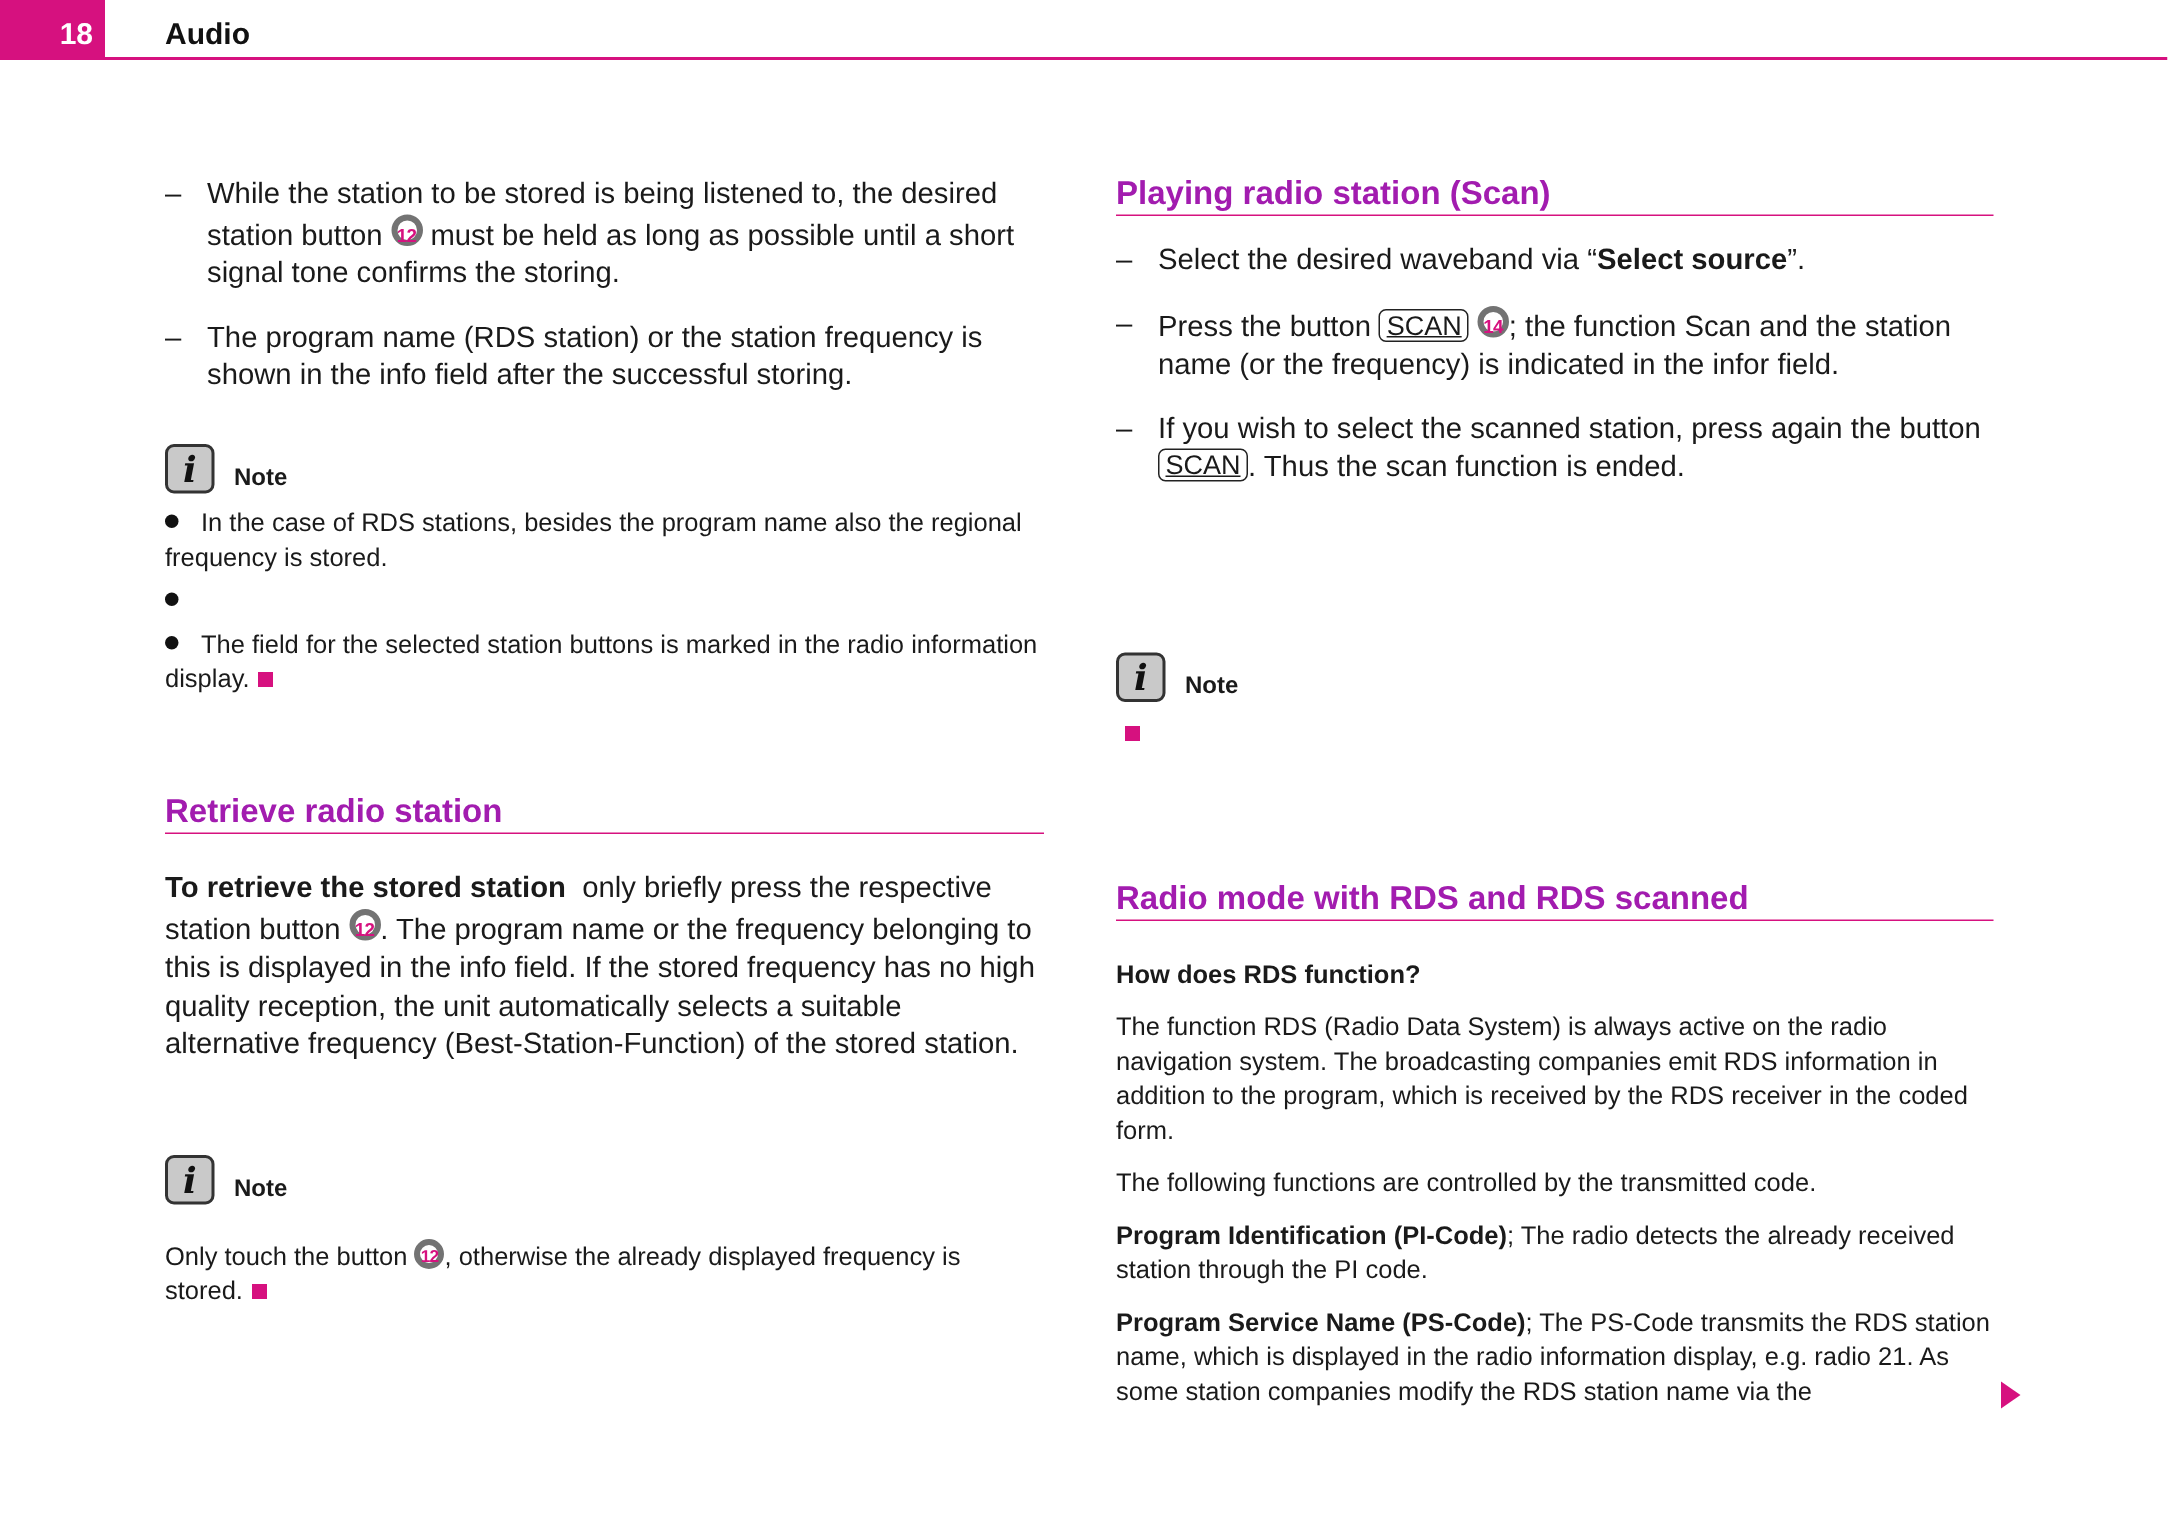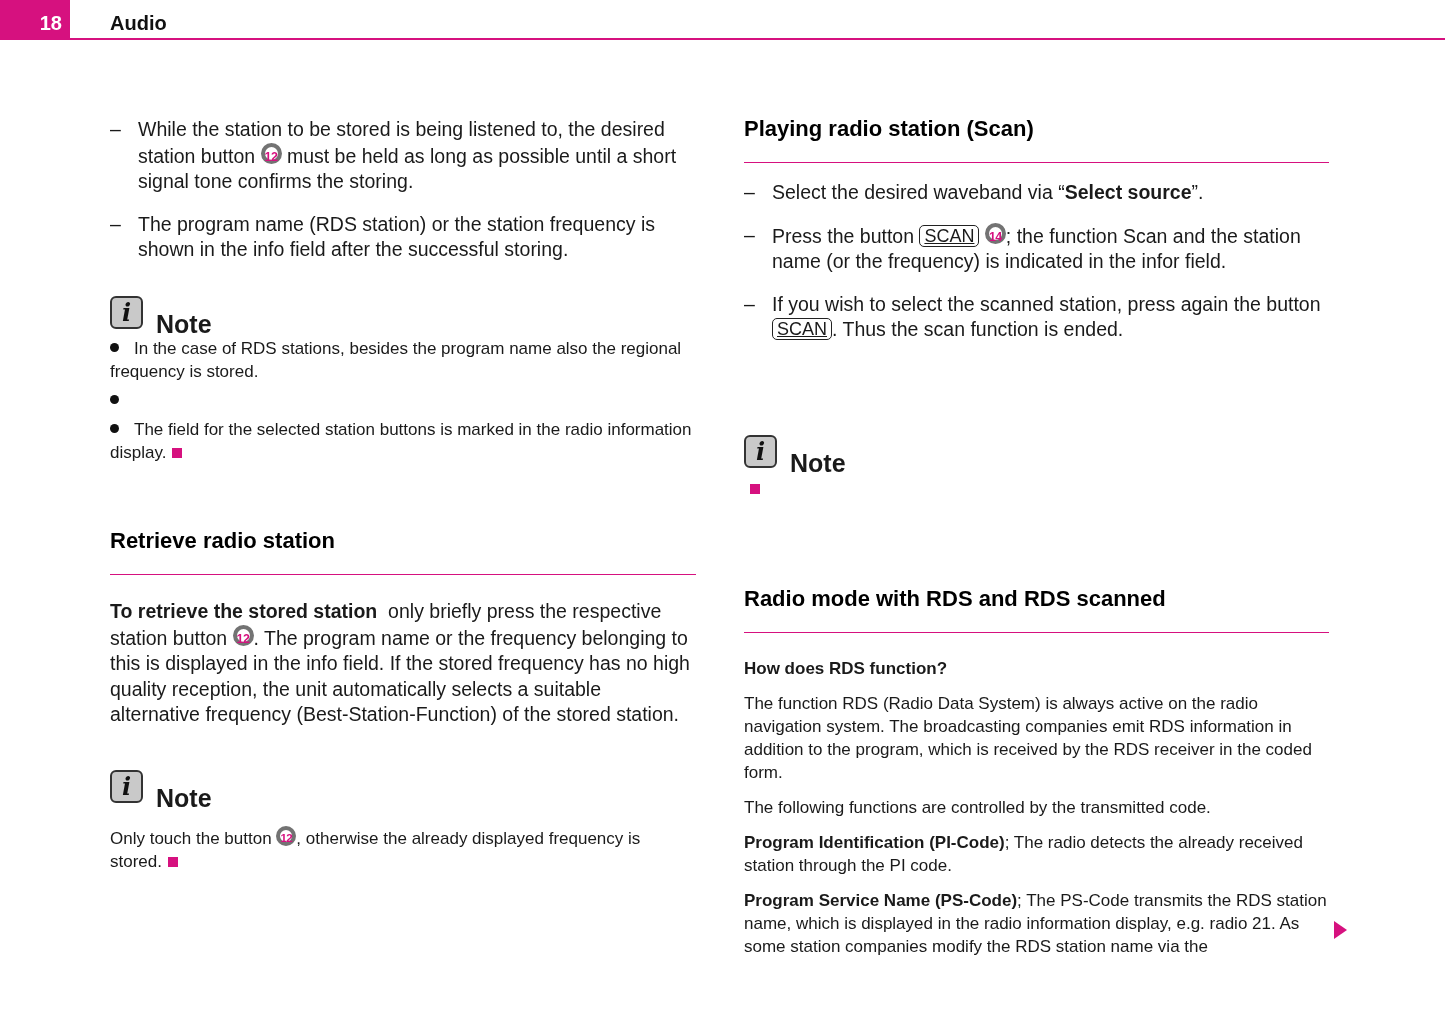--- a/index.html
+++ b/index.html
@@ -23,27 +23,27 @@
           box-sizing:border-box; vertical-align:2px; letter-spacing:-0.5px; }
   .keybtn { display:inline-block; border:1.5px solid #222; border-radius:5px; padding:0 4px;
             font-size:18px; line-height:20px; vertical-align:1px;text-decoration:underline; }
 
   .note-head { position:relative; height:36px; }
   .info-icon { position:absolute; left:0; top:0; width:33px; height:33px; border:2px solid #333;
                border-radius:6px; background:#c9c9c9; box-sizing:border-box; }
   .info-icon span { position:absolute; left:0; right:0; top:0; text-align:center;
                     font-family:"DejaVu Serif", serif; font-style:italic; font-weight:bold;
                     font-size:24px; line-height:30px; color:#111; }
-  .note-label { position:absolute; left:46px; top:14px; font-weight:bold; font-size:25px; }
+  .note-label { position:absolute; left:46px; top:14px; font-weight:bold; font-size:16px; }
   .note-text { font-size:17px; line-height:23px; margin:0; }
   .bullet { display:inline-block; width:9px; height:9px; border-radius:50%; background:#111;
             margin-right:15px; vertical-align:2px; }
   .endmark { display:inline-block; width:10px; height:10px; background:#d6117f; margin-left:6px; vertical-align:0; }
 
-  .section-title { font-weight:bold; font-size:22px; color:#000000; margin:0; padding-bottom:20px;
+  .section-title { font-weight:bold; font-size:22px; color:#a21caf; margin:0; padding-bottom:1px;
                    border-bottom:1.5px solid #d6117f; }
   .body-text { font-size:19.5px; line-height:25.5px; margin:0; }
   .small-text { font-size:17px; line-height:23px; margin:0; }
   .next-arrow { position:absolute; left:1334px; top:921px; width:0; height:0;
                 border-top:9px solid transparent; border-bottom:9px solid transparent;
                 border-left:13px solid #d6117f; }
 </style>
 </head>
 <body>
 

